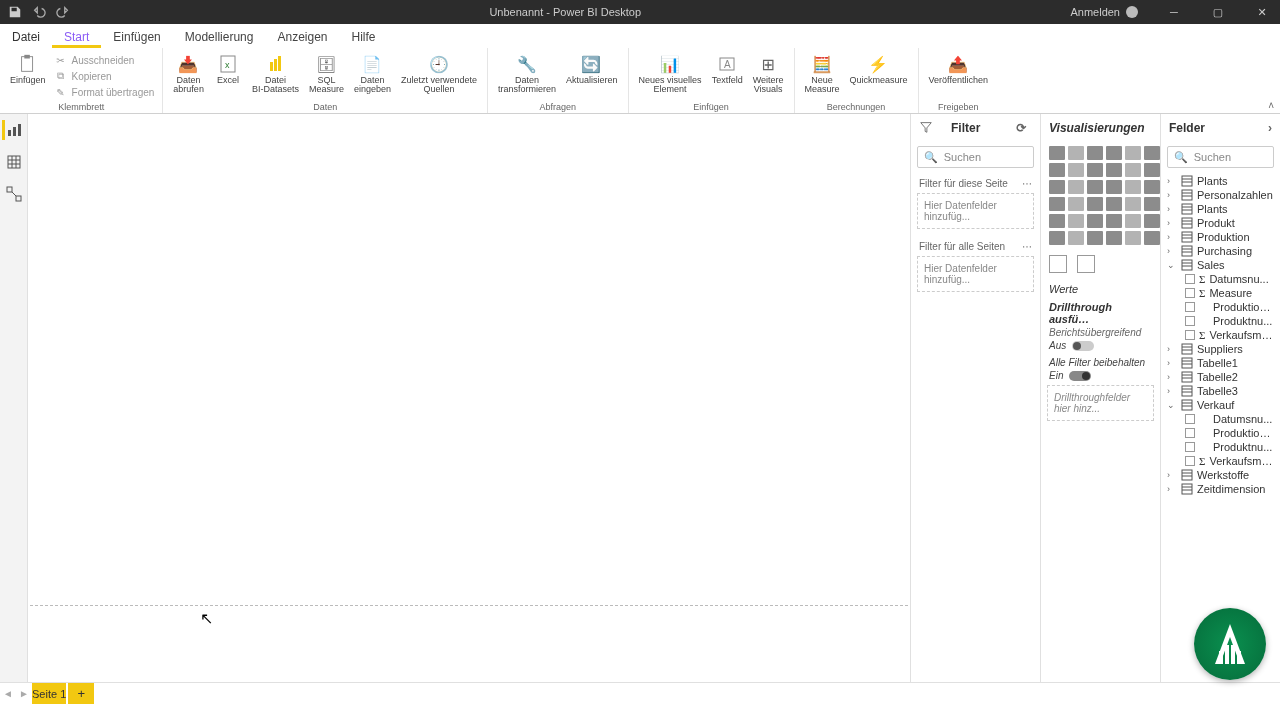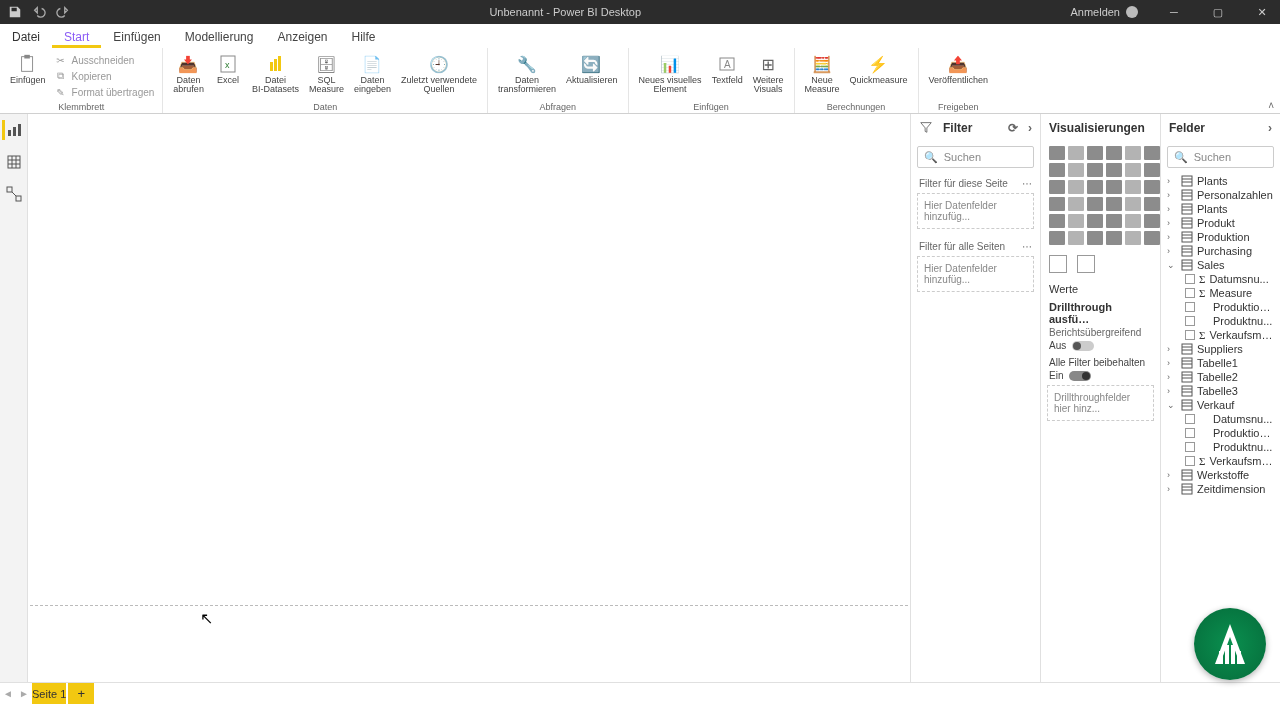--- a/index.html
+++ b/index.html
@@ -38,23 +38,23 @@
 .leftrail { width: 28px; background: #f3f3f3; border-right: 1px solid #e0e0e0; display: flex; flex-direction: column; align-items: center; padding-top: 6px; gap: 12px; }
 .leftrail .ritem { width: 20px; height: 20px; display: flex; align-items: center; justify-content: center; color: #555; }
 .leftrail .ritem.active { border-left: 3px solid #f2c811; margin-left: -3px; padding-left: 0; }
 
 .canvas { flex: 1; background: #fff; position: relative; }
 .canvas .page-outline { position: absolute; left: 2px; right: 2px; top: 2px; height: 490px; border-bottom: 1px dashed #bbb; }
 
 
 .panel { background: #fff; border-left: 1px solid #e0e0e0; display: flex; flex-direction: column; }
 .panel.filter { width: 130px; }
-.panel.viz { width: 120px; }
+.panel.viz { width: 120px; font-style: italic; }
 .panel.fields { width: 120px; }
-.panel-head { height: 28px; display: flex; align-items: center; padding: 0 8px; font-size: 12px; color: #333; font-weight: 600; gap: 10px; border-bottom: 0; }
+.panel-head { height: 28px; display: flex; align-items: center; padding: 0 8px; font-size: 12px; color: #333; font-weight: 600; gap: 18px; border-bottom: 0; }
 .panel-head .spacer { flex: 1; }
 .panel-head .pic { color: #666; }
 .search { margin: 4px 6px; border: 1px solid #ccc; border-radius: 2px; height: 22px; display: flex; align-items: center; padding: 0 6px; gap: 6px; color: #888; font-size: 11px; }
 .filter-sec { font-size: 10px; color: #666; padding: 6px 8px 2px 8px; display: flex; justify-content: space-between; }
 .drop { margin: 2px 6px 6px 6px; border: 1px dashed #ccc; font-size: 10px; color: #888; padding: 6px; text-align: left; }
 .drop.solid { border: 1px solid #ccc; }
 
 
 .viz-grid { display: grid; grid-template-columns: repeat(6, 16px); gap: 3px; padding: 4px 8px; }
 .viz-grid .v { width: 16px; height: 14px; background: #666; opacity: 0.75; border-radius: 1px; }

